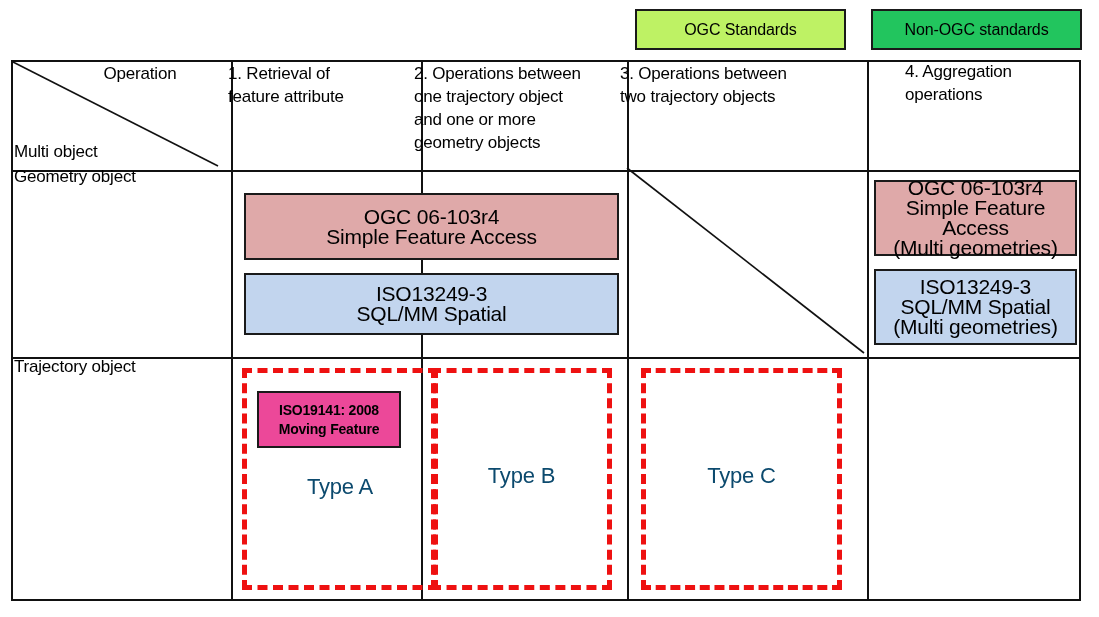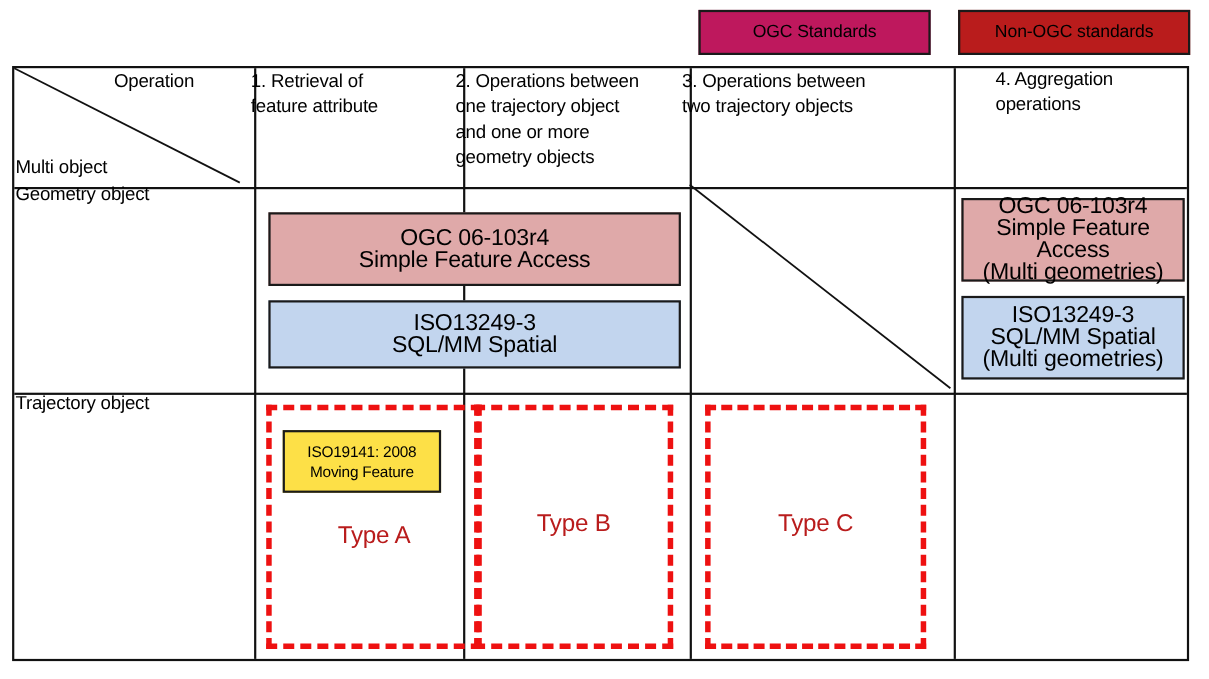--- a/index.html
+++ b/index.html
@@ -135,41 +135,41 @@
   .type-box {
     position: absolute;
     border: 5px dashed #ee1111;
     box-sizing: border-box;
     display: flex;
     align-items: center;
     justify-content: center;
   }
   .type-label {
     position: absolute;
-    color: #b91c1c;
+    color: #0c4a6e;
     font-size: 22px;
     letter-spacing: -0.2px;
   }
   #type-a-box { left: 242px; top: 368px; width: 196px; height: 222px; }
   #type-b-box { left: 431px; top: 368px; width: 181px; height: 222px; }
   #type-c-box { left: 641px; top: 368px; width: 201px; height: 222px; }
   #type-a-label { left: 242px; top: 474px; width: 196px; text-align: center; }
   #type-b-label { left: 431px; top: 463px; width: 181px; text-align: center; }
   #type-c-label { left: 641px; top: 463px; width: 201px; text-align: center; }
 </style>
 </head>
 <body>
 
 <div id="stage">
 
-  <div class="legend-box" id="legend-ogc" style="background:#be185d;">
+  <div class="legend-box" id="legend-ogc" style="background:#bef264;">
     <span>OGC Standards</span>
   </div>
 
-  <div class="legend-box" id="legend-nonogc" style="background:#b91c1c;">
+  <div class="legend-box" id="legend-nonogc" style="background:#22c55e;">
     <span>Non-OGC standards</span>
   </div>
 
   <div id="table">
     <div class="vline" id="v1"></div>
     <div class="vline" id="v2"></div>
     <div class="vline" id="v3"></div>
     <div class="vline" id="v4"></div>
     <div class="hline" id="h1"></div>
     <div class="hline" id="h2"></div>
@@ -216,21 +216,21 @@
   <div class="std-box" id="box-sqlmm-multi" style="background:#c2d5ee;">
     <span>ISO13249-3
 SQL/MM Spatial
 (Multi geometries)</span>
   </div>
 
   <div class="type-box" id="type-a-box"></div>
   <div class="type-box" id="type-b-box"></div>
   <div class="type-box" id="type-c-box"></div>
 
-  <div class="std-box" id="box-iso19141" style="background:#fde047;">
+  <div class="std-box" id="box-iso19141" style="background:#ec4899;font-weight:bold;">
     <span>ISO19141: 2008
 Moving Feature</span>
   </div>
 
   <div class="type-label" id="type-a-label">Type A</div>
   <div class="type-label" id="type-b-label">Type B</div>
   <div class="type-label" id="type-c-label">Type C</div>
 
 </div>
 

